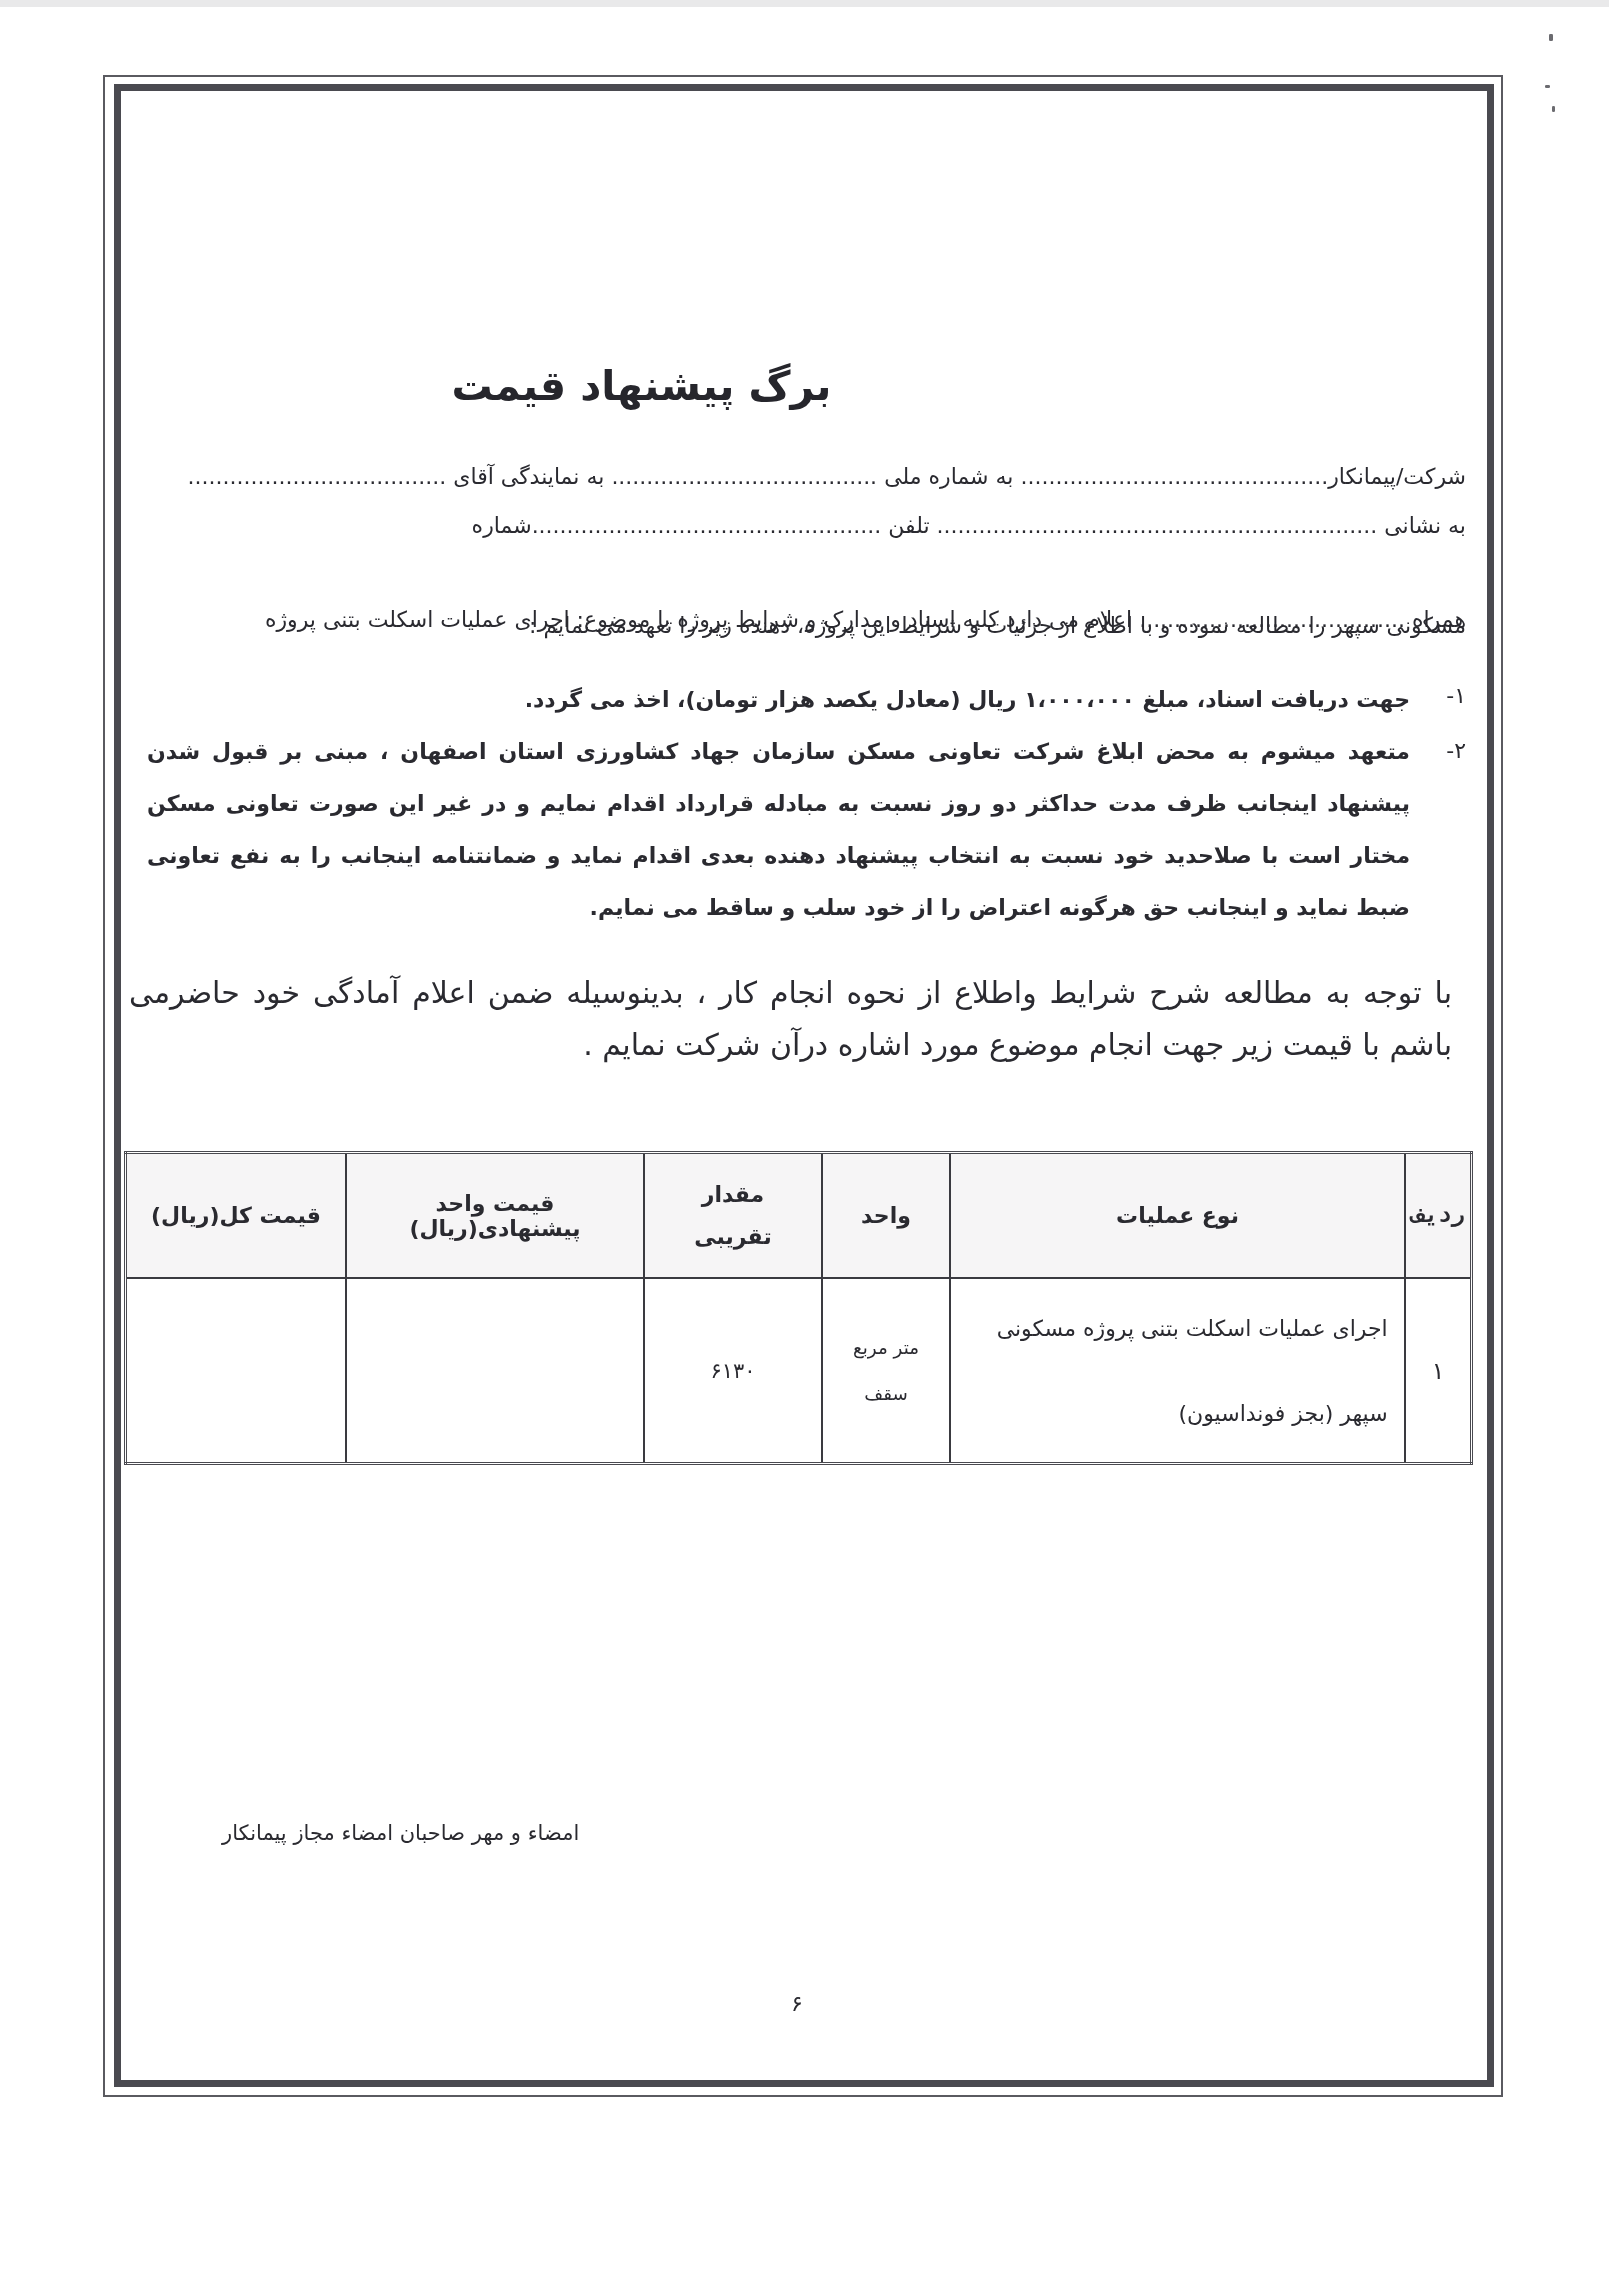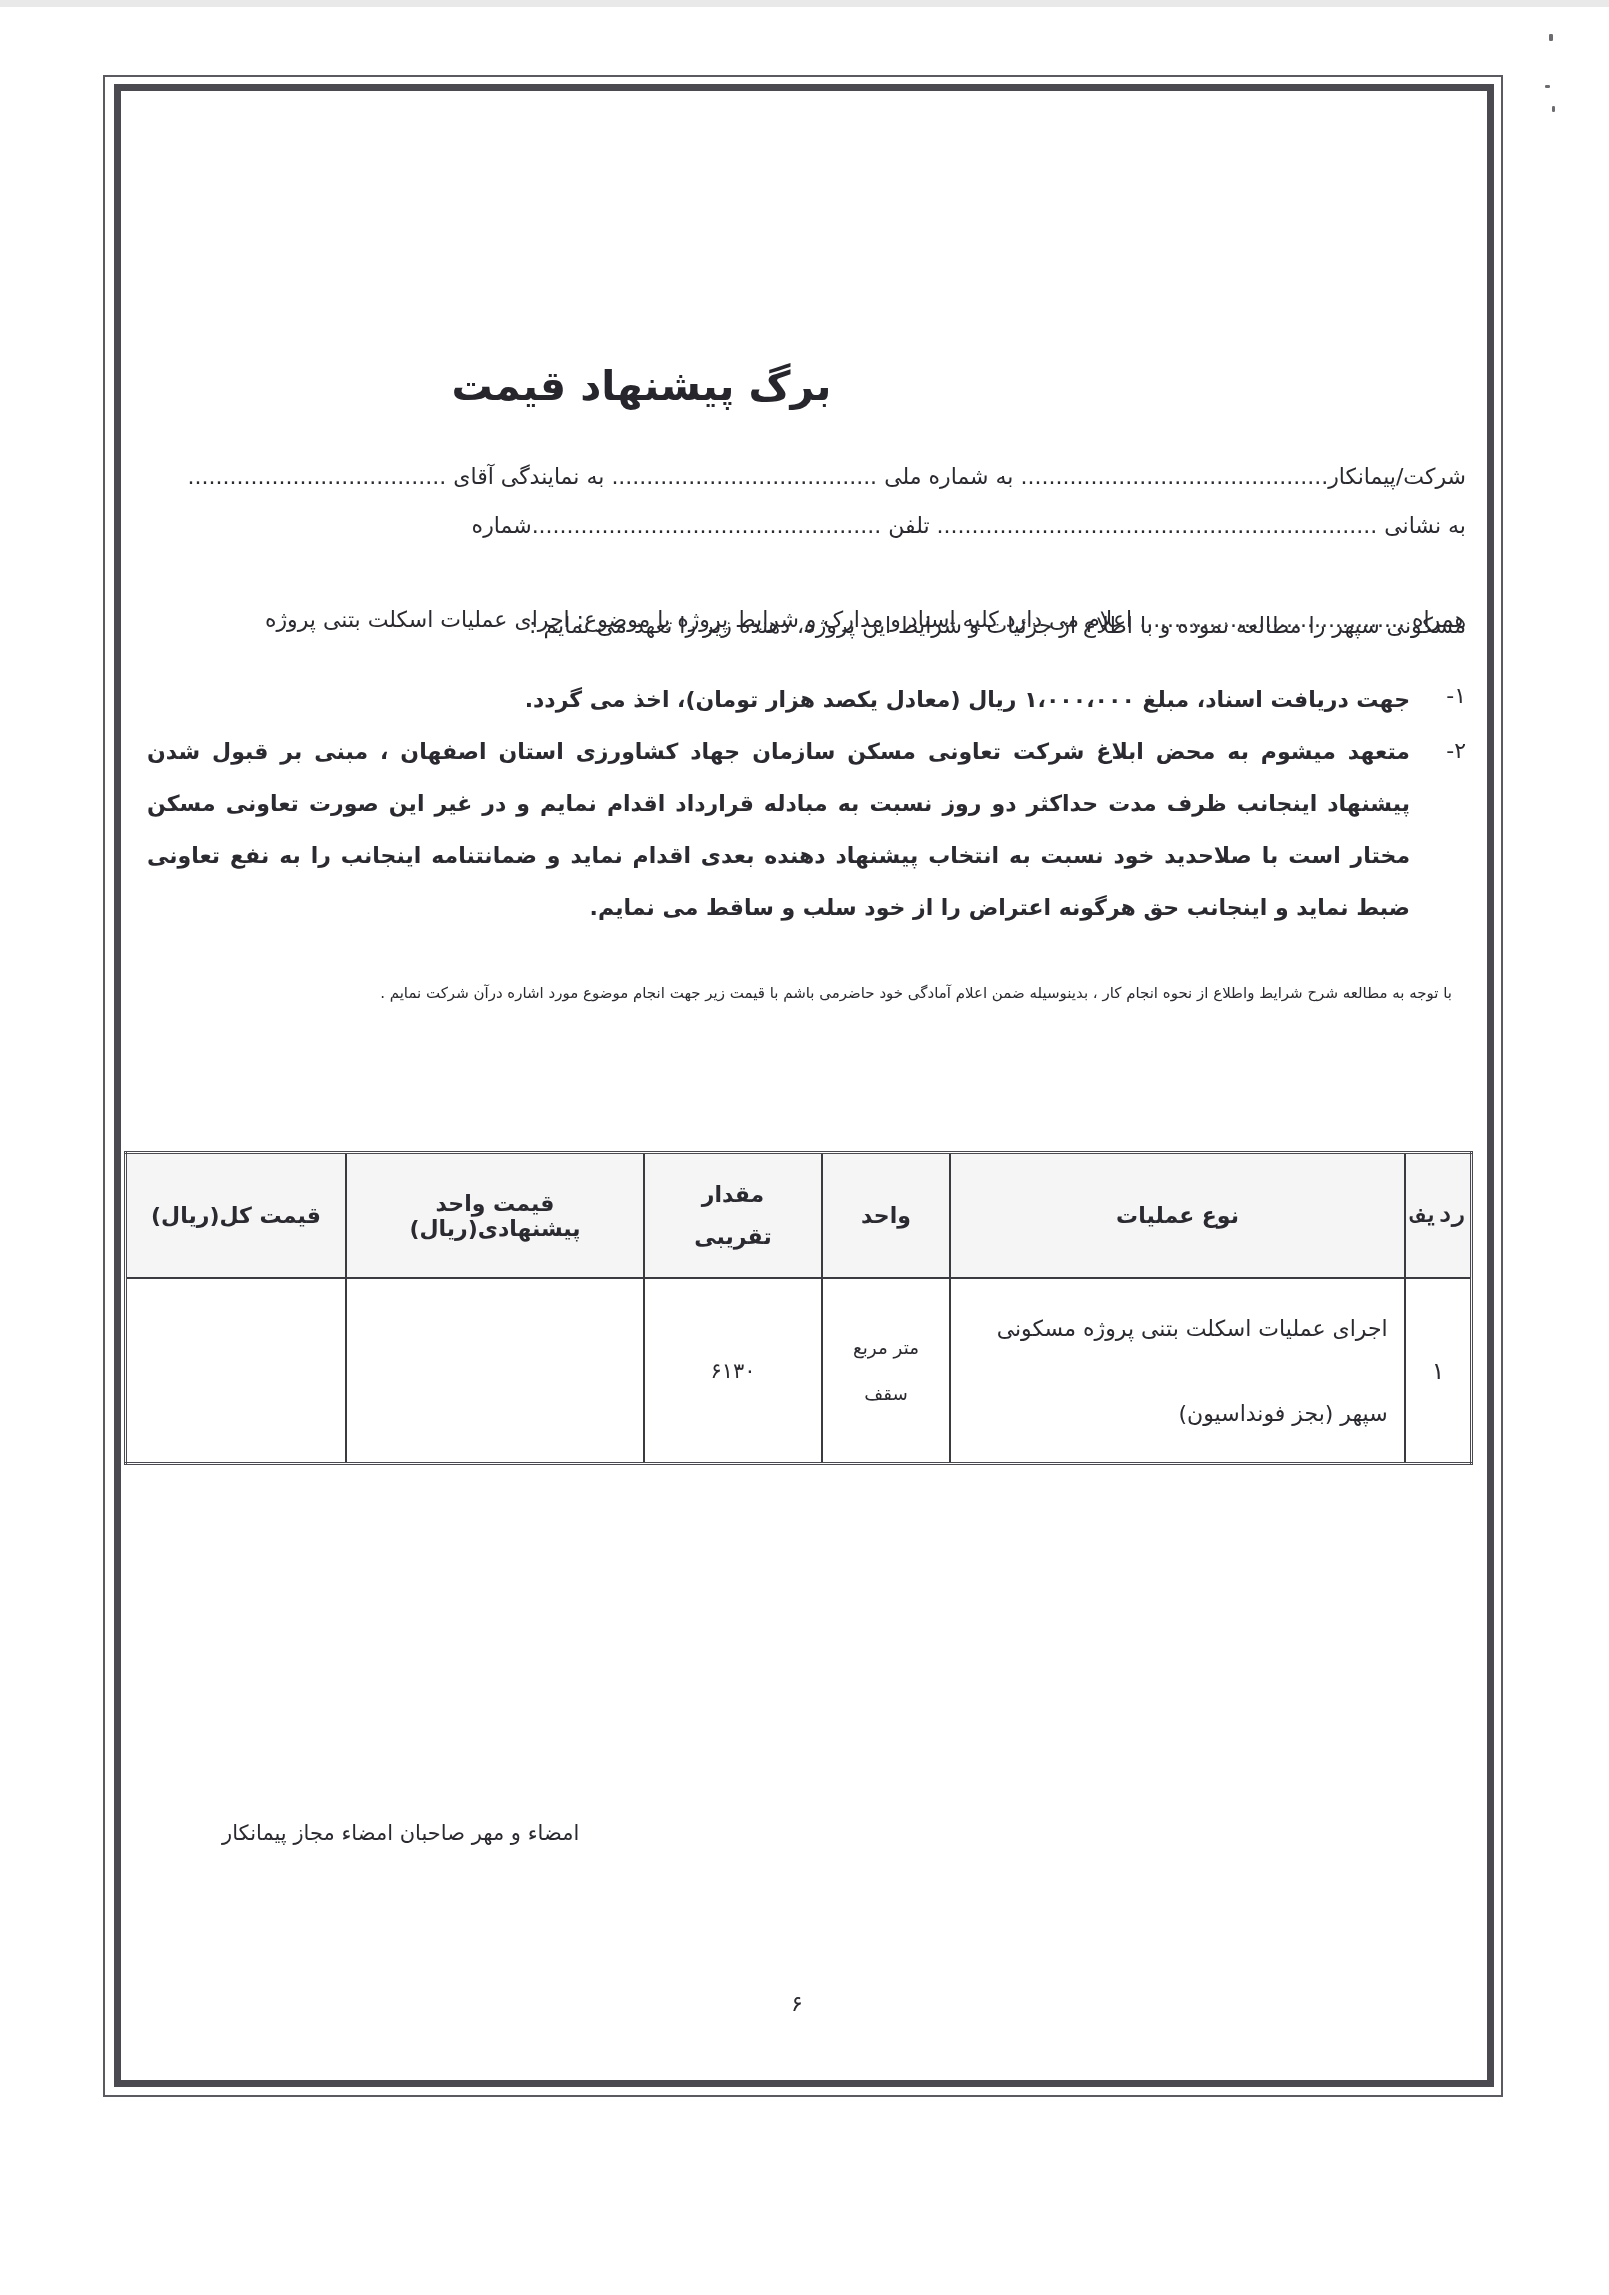--- a/index.html
+++ b/index.html
@@ -8,21 +8,21 @@
     .scan-top { position: absolute; left: 0; top: 0; width: 1609px; height: 6.5px; background: #e9e9ea; }
     .margin-mark { position: absolute; background: #6b6b70; border-radius: 1.3px; }
     .frame-outer { position: absolute; left: 103px; top: 75px; width: 1400px; height: 2022px;
                    border: 2px solid #5a5a60; box-sizing: border-box; }
     .frame-inner { position: absolute; left: 114px; top: 84px; width: 1380px; height: 2003px;
                    border: 7.2px solid #4a4a50; box-sizing: border-box; }
     .title { position: absolute; left: 0; width: 1283px; top: 362px; text-align: center;
              font-size: 41px; font-weight: bold; color: #26262c; direction: rtl; }
     .line { position: absolute; right: 143px; direction: rtl; font-size: 22px; white-space: nowrap; }
     .dots { letter-spacing: 0.7px; }
-    .para { position: absolute; right: 143px; left: 129px; direction: rtl; font-size: 15px;
+    .para { position: absolute; right: 143px; left: 129px; direction: rtl; font-size: 30px;
             text-align: justify; text-align-last: right; }
     .item { position: absolute; direction: rtl; font-size: 22px; }
     .item .num { position: absolute; right: 0; top: 0; }
     .item .txt { position: absolute; right: 56px; left: 0; line-height: 52px; top: -11.8px;
                  text-align: justify; text-align-last: right; font-weight: bold; }
     table.price { position: absolute; left: 124px; top: 1151px; width: 1349px; height: 314px;
                   border-collapse: collapse; direction: rtl; border: 3.3px double #4a4a50; }
     table.price th, table.price td { border: 2px solid #3a3a40; text-align: center; vertical-align: middle; }
     table.price th { height: 121px; font-size: 22px; font-weight: bold; background: #f6f5f6; }
     table.price td { font-size: 21px; }

